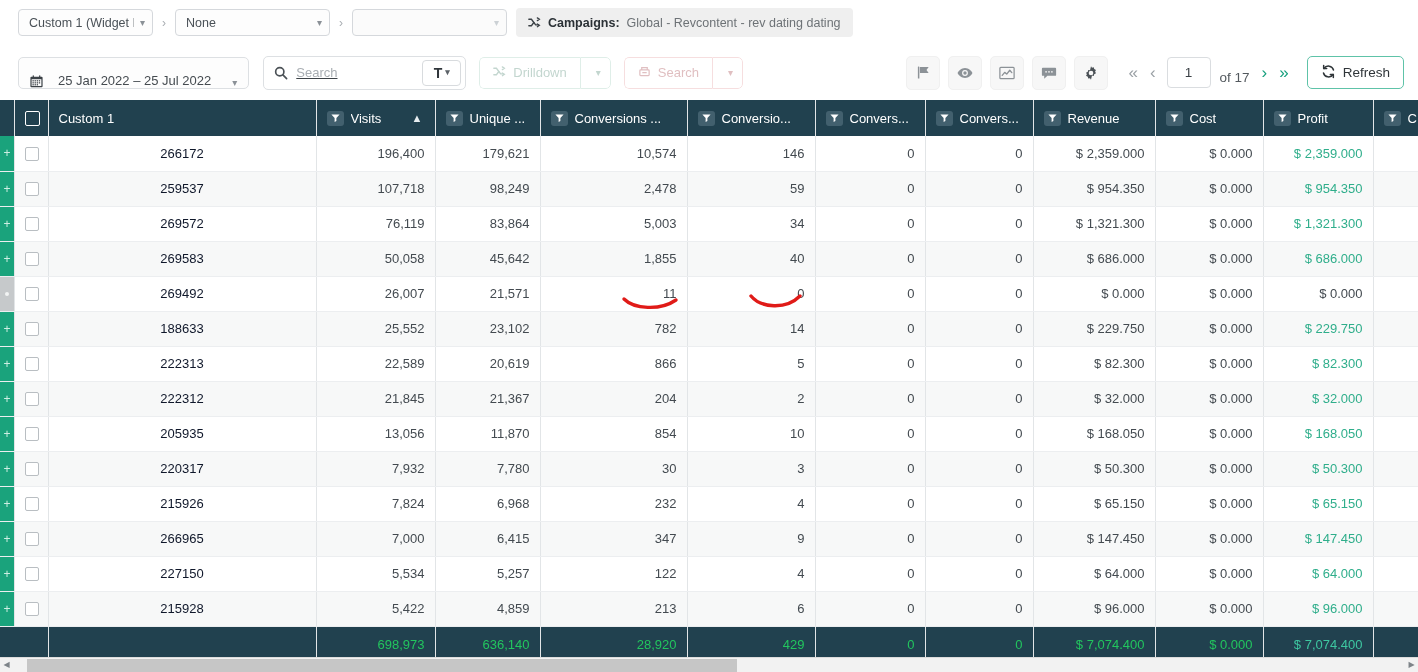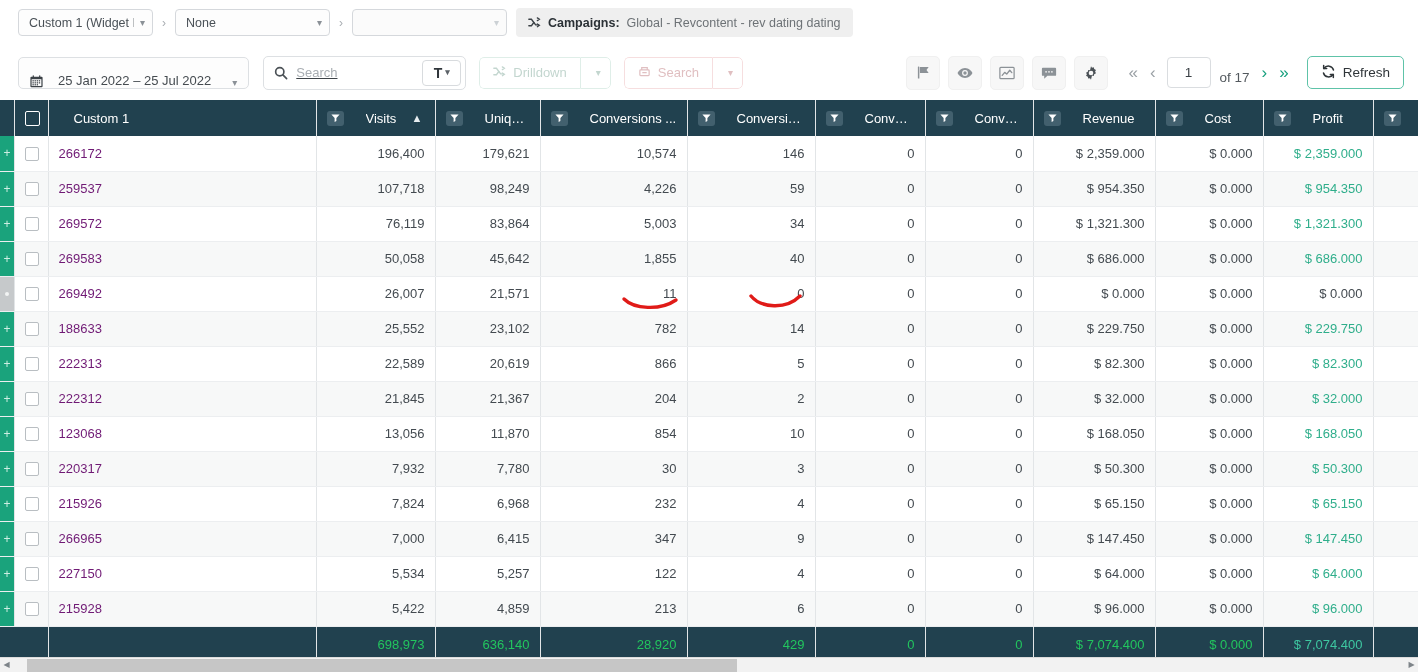--- a/index.html
+++ b/index.html
@@ -116,27 +116,27 @@
     border-right: 1px solid #3a5866; vertical-align: middle;
   }
   thead th.hcell { position: relative; }
   .hflex { display:flex; align-items:center; gap:7px; }
   .fil {
     width: 17px; height: 15px; border-radius: 3px; background:#42606e;
     display:inline-flex; align-items:center; justify-content:center; flex:0 0 auto;
   }
   .fil svg { display:block; }
   .sortcar { position:absolute; right: 12px; top:50%; transform: translateY(-50%); font-size:11px; color:#e8eef1; }
-  .hlabel { overflow:hidden; text-overflow: ellipsis; margin-left: 15px; }
+  .hlabel { overflow:hidden; text-overflow: ellipsis; }
 
   tbody td { height: 35px; color:#434a50; background:#fff; border-bottom: 1px solid #eceef0; }
   tbody tr.alt td { background:#f7f8f8; }
   td.num { text-align: right; }
   td.profit-pos { color:#2fae8b; }
-  td.idcell { text-align: left; color:#701a75; }
+  td.idcell { text-align: center; color:#0f172a; }
 
   
   td.handle, th.handle {
     width: 14px; padding: 0; border-right: 0; position: relative;
   }
   .hbar {
     position:absolute; left:0; top:0; width:14px; height:100%;
     background:#1aa37c; color:#cdeee3; font-size: 12px;
     display:flex; align-items:center; justify-content:center; line-height:1;
   }
@@ -496,21 +496,21 @@
             <td class="num">$ 0.00</td>
           </tr>
           <tr class="alt">
             <td class="handle">
               <div class="hbar">+</div>
             </td>
             <td class="chk"><span class="cbox"></span></td>
             <td class="idcell">259537</td>
             <td class="num">107,718</td>
             <td class="num">98,249</td>
-            <td class="num">4,226</td>
+            <td class="num">2,478</td>
             <td class="num">59</td>
             <td class="num">0</td>
             <td class="num">0</td>
             <td class="num">$ 954.350</td>
             <td class="num">$ 0.000</td>
             <td class="num profit-pos">$ 954.350</td>
             <td class="num">$ 0.00</td>
           </tr>
           <tr class="">
             <td class="handle">
@@ -614,21 +614,21 @@
             <td class="num">$ 32.000</td>
             <td class="num">$ 0.000</td>
             <td class="num profit-pos">$ 32.000</td>
             <td class="num">$ 0.00</td>
           </tr>
           <tr class="">
             <td class="handle">
               <div class="hbar">+</div>
             </td>
             <td class="chk"><span class="cbox"></span></td>
-            <td class="idcell">123068</td>
+            <td class="idcell">205935</td>
             <td class="num">13,056</td>
             <td class="num">11,870</td>
             <td class="num">854</td>
             <td class="num">10</td>
             <td class="num">0</td>
             <td class="num">0</td>
             <td class="num">$ 168.050</td>
             <td class="num">$ 0.000</td>
             <td class="num profit-pos">$ 168.050</td>
             <td class="num">$ 0.00</td>

